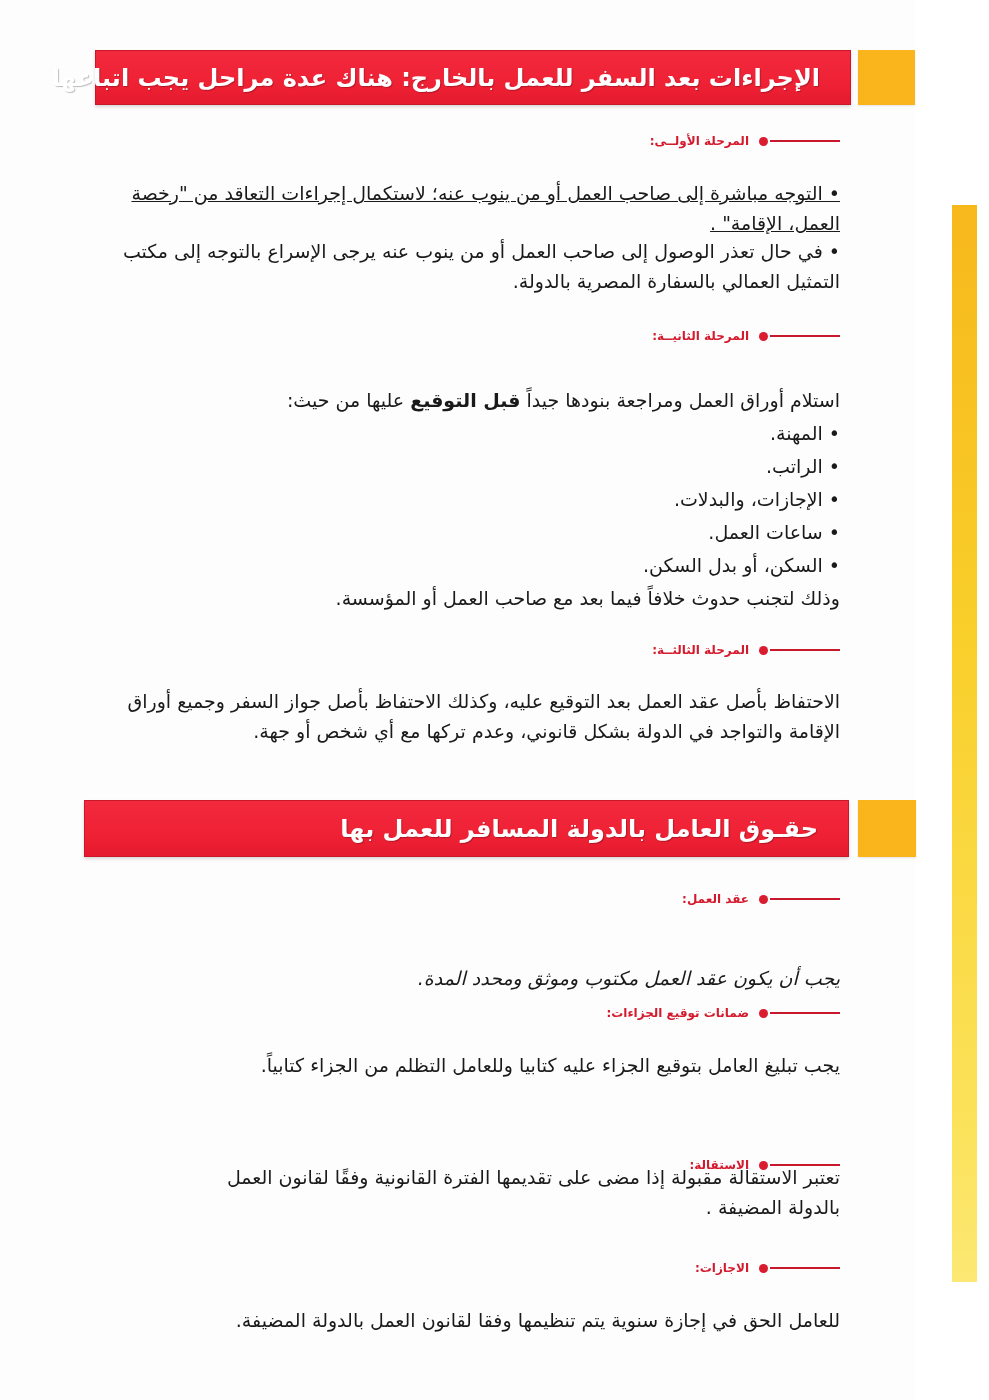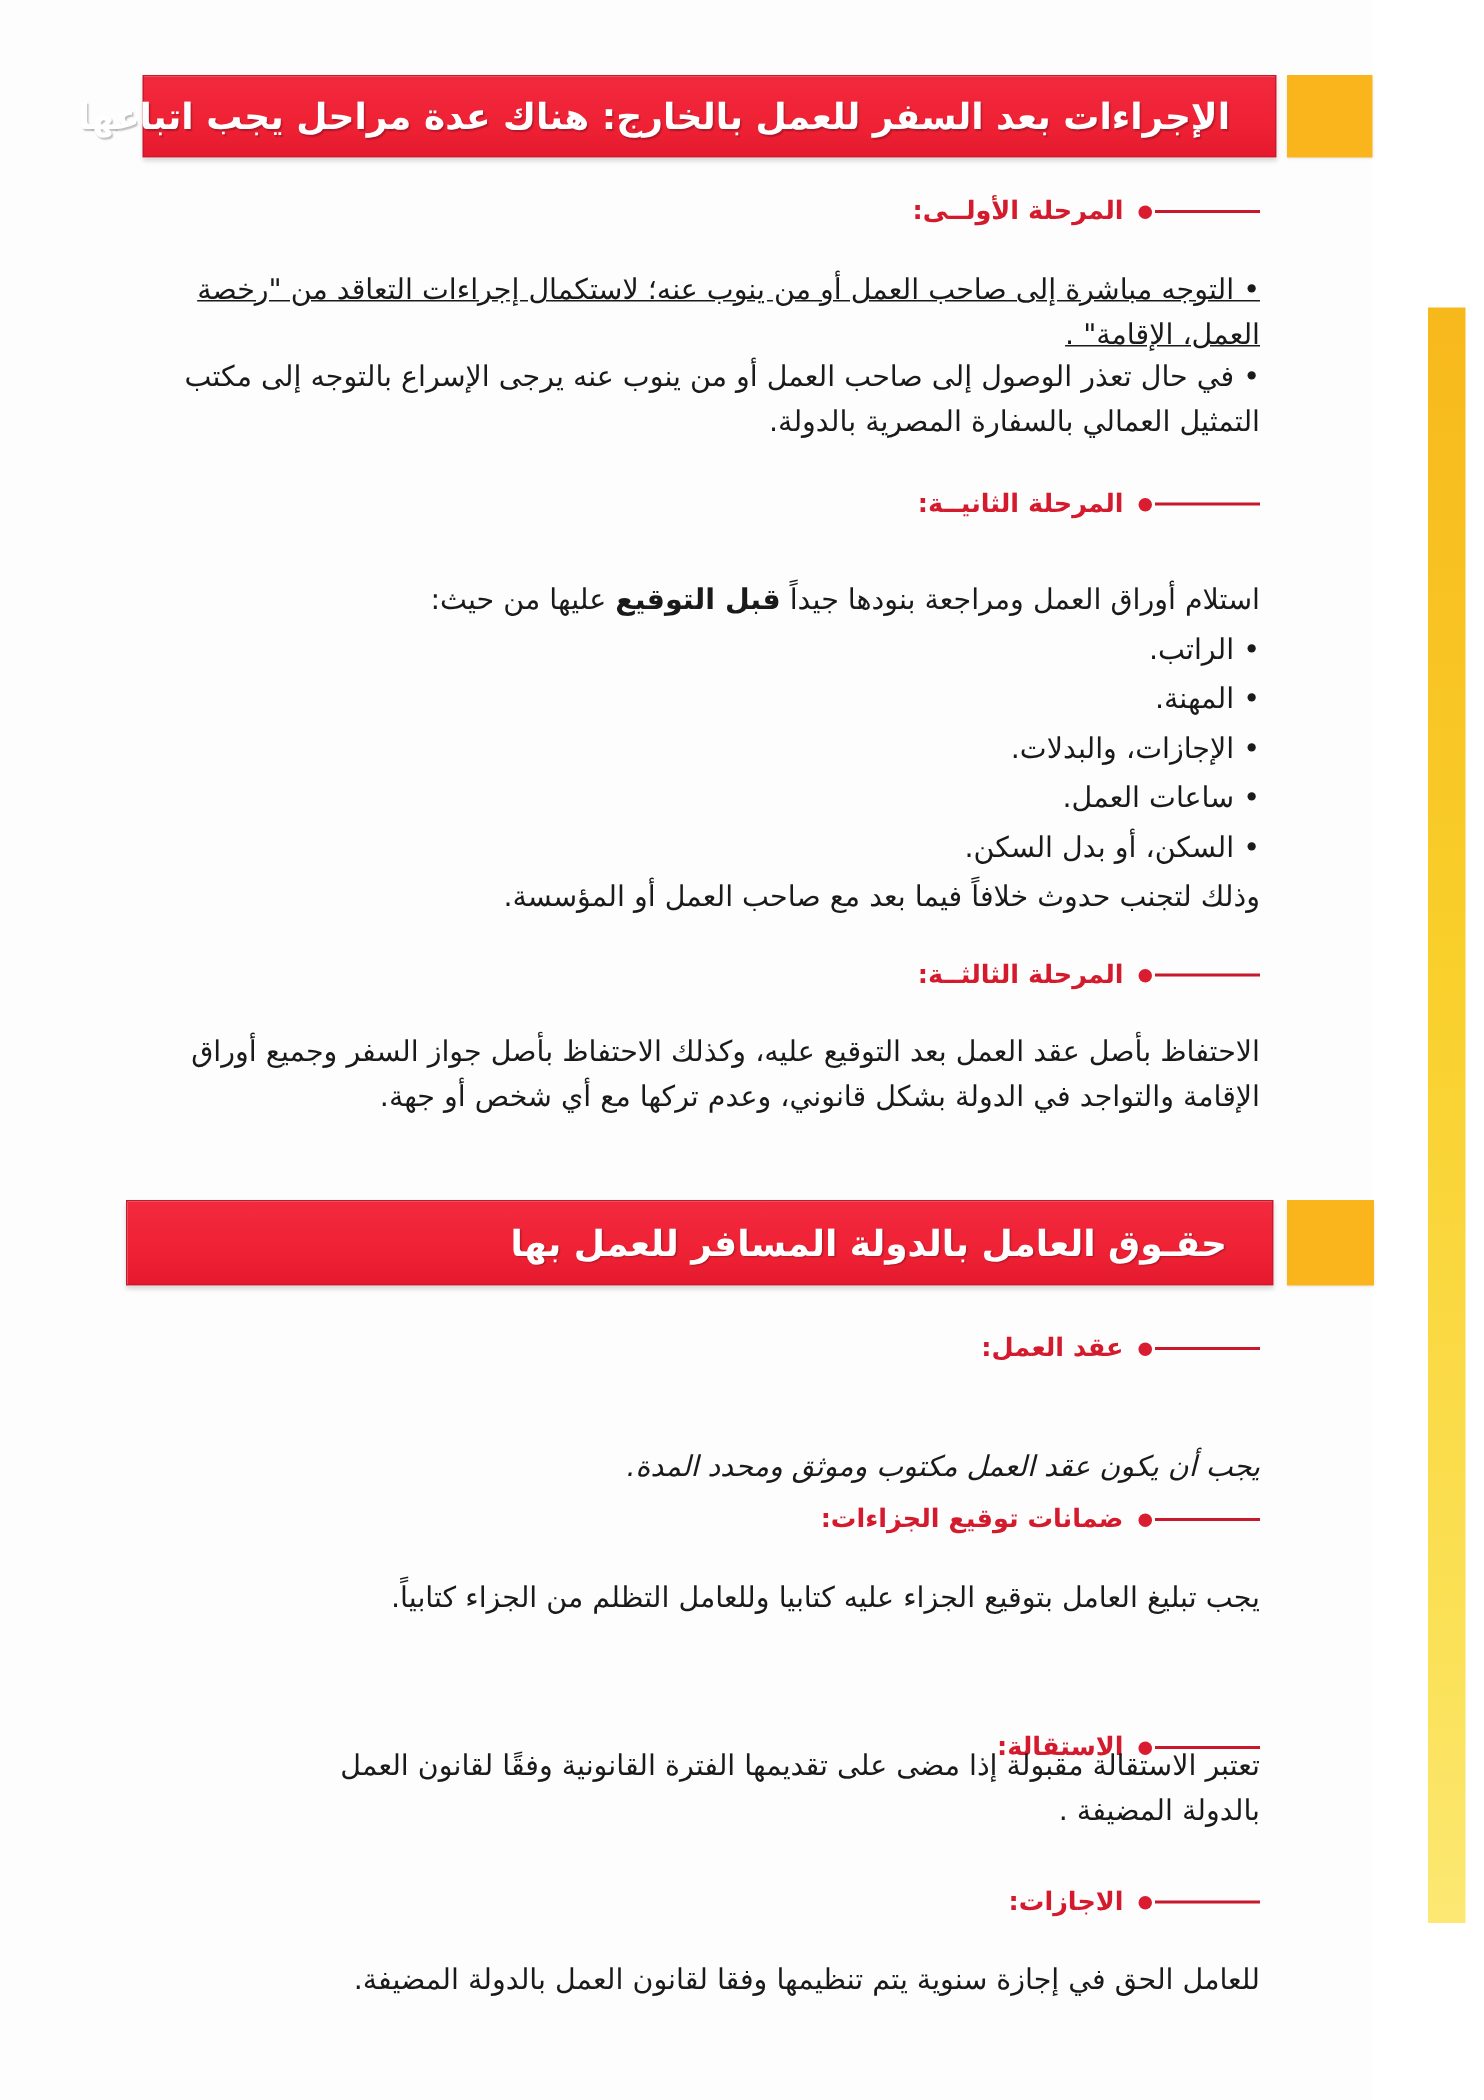--- a/index.html
+++ b/index.html
@@ -80,21 +80,21 @@
     .subhead .dot {
       width: 9px;
       height: 9px;
       background: #d91c2f;
       border-radius: 50%;
       margin: 0 2px;
     }
     .subhead .label {
       color: #d41a2d;
       font-weight: bold;
-      font-size: 17px;
+      font-size: 12px;
       margin-right: 8px;
       white-space: nowrap;
     }
     
     .para {
       position: absolute;
       right: 75px;
       font-size: 19px;
       line-height: 30px;
       color: #1a1a1a;
@@ -132,22 +132,22 @@
     <span>• في حال تعذر الوصول إلى صاحب العمل أو من ينوب عنه يرجى الإسراع بالتوجه إلى مكتب التمثيل العمالي بالسفارة المصرية بالدولة.</span>
   </div>
 
   <div class="subhead" style="top:323px;">
     <span class="line"></span>
     <span class="dot"></span>
     <span class="label">المرحلة الثانيــة:</span>
   </div>
   <div class="para" style="top:385px;">
     <span class="bullet-line"><span>استلام أوراق العمل ومراجعة بنودها جيداً </span><b>قبل التوقيع</b><span> عليها من حيث:</span></span>
+    <span class="bullet-line" style="margin-top:3px;">• المهنة.</span>
     <span class="bullet-line" style="margin-top:3px;">• الراتب.</span>
-    <span class="bullet-line" style="margin-top:3px;">• المهنة.</span>
     <span class="bullet-line" style="margin-top:3px;">• الإجازات، والبدلات.</span>
     <span class="bullet-line" style="margin-top:3px;">• ساعات العمل.</span>
     <span class="bullet-line" style="margin-top:3px;">• السكن، أو بدل السكن.</span>
     <span class="bullet-line" style="margin-top:3px;">وذلك لتجنب حدوث خلافاً فيما بعد مع صاحب العمل أو المؤسسة.</span>
   </div>
 
   <div class="subhead" style="top:637px;">
     <span class="line"></span>
     <span class="dot"></span>
     <span class="label">المرحلة الثالثــة:</span>

